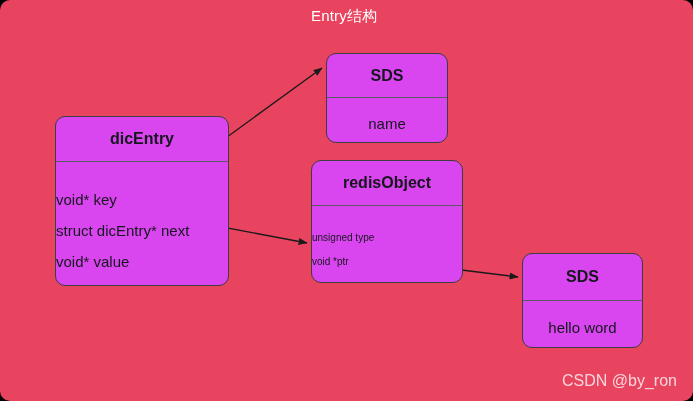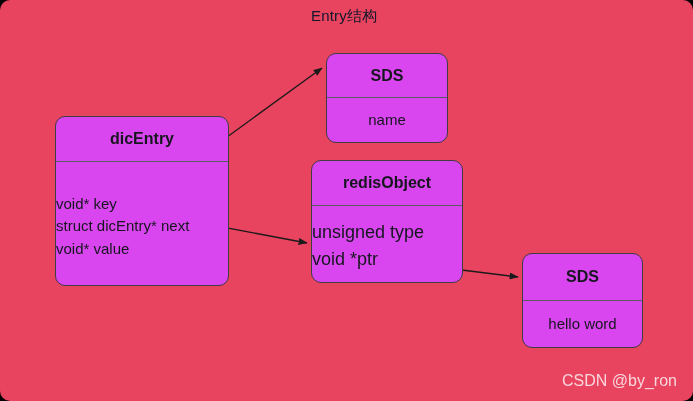--- a/index.html
+++ b/index.html
@@ -14,21 +14,21 @@
     background: #e8435f;
     border-radius: 10px;
     overflow: hidden;
     font-family: "Liberation Sans", sans-serif;
   }
   .diagram-title {
     position: absolute;
     left: 311px;
     top: 7px;
     font-size: 15px;
-    color: #0f172a;
+    color: #ffffff;
     letter-spacing: 0.2px;
     white-space: nowrap;
   }
   .uml-box {
     position: absolute;
     background: #d946ef;
     border: 1.4px solid #3d3d42;
     border-radius: 10px;
     box-sizing: border-box;
     overflow: hidden;
@@ -47,20 +47,21 @@
     box-sizing: border-box;
     width: 100%;
     display: flex;
     flex-direction: column;
     justify-content: center;
     color: #16161e;
   }
   .uml-body .row {
     white-space: nowrap;
     line-height: 1.48;
+    margin-top: 9px;
   }
   .centered .uml-body {
     align-items: center;
   }
   .left-align .uml-body {
     align-items: flex-start;
   }
 
   
   #box-dicentry {
@@ -74,21 +75,21 @@
     left: 326px;  top: 53px;  width: 122px;  height: 90px;
   }
   #box-sds-name .uml-header { height: 44px; font-size: 16px; }
   #box-sds-name .uml-body   { height: calc(100% - 44px); font-size: 15px; }
 
   
   #box-redisobject {
     left: 311px;  top: 160px;  width: 152px;  height: 123px;
   }
   #box-redisobject .uml-header { height: 45px; font-size: 16px; }
-  #box-redisobject .uml-body   { height: calc(100% - 45px); font-size: 18px; padding-top: 4px; text-align: center; }
+  #box-redisobject .uml-body   { height: calc(100% - 45px); font-size: 10px; padding-top: 4px; text-align: center; }
 
   
   #box-sds-hello {
     left: 522px;  top: 253px;  width: 121px;  height: 95px;
   }
   #box-sds-hello .uml-header { height: 47px; font-size: 16px; }
   #box-sds-hello .uml-body   { height: calc(100% - 47px); font-size: 15px; justify-content: center; }
 
   #connectors {
     position: absolute;

